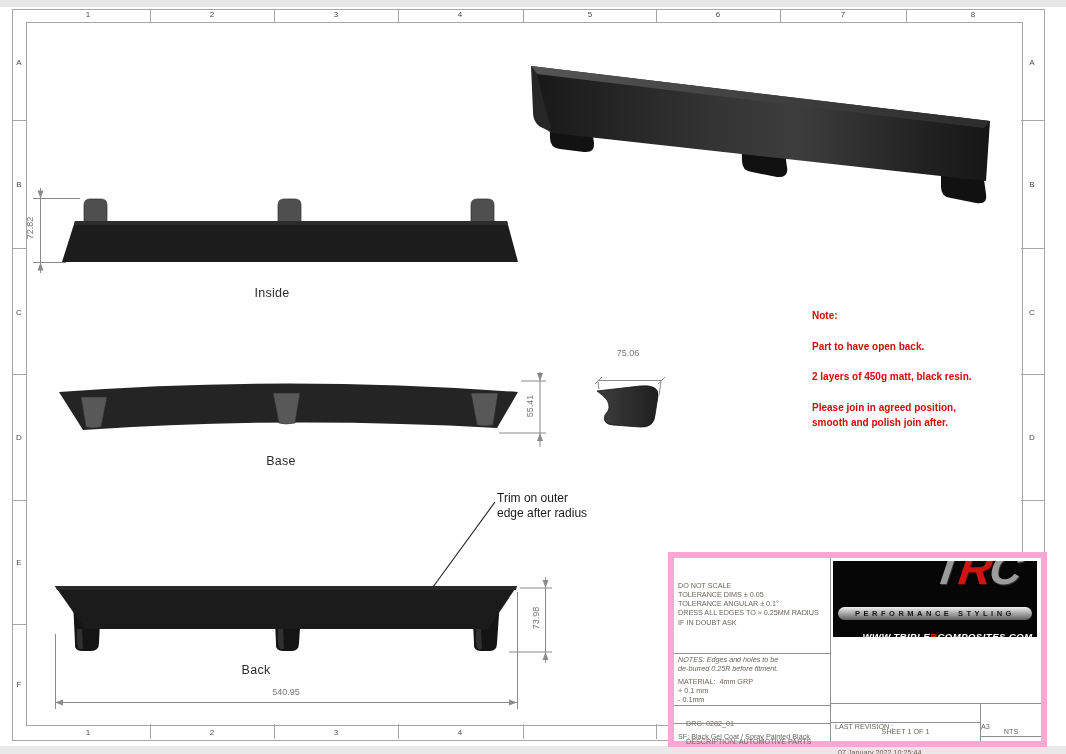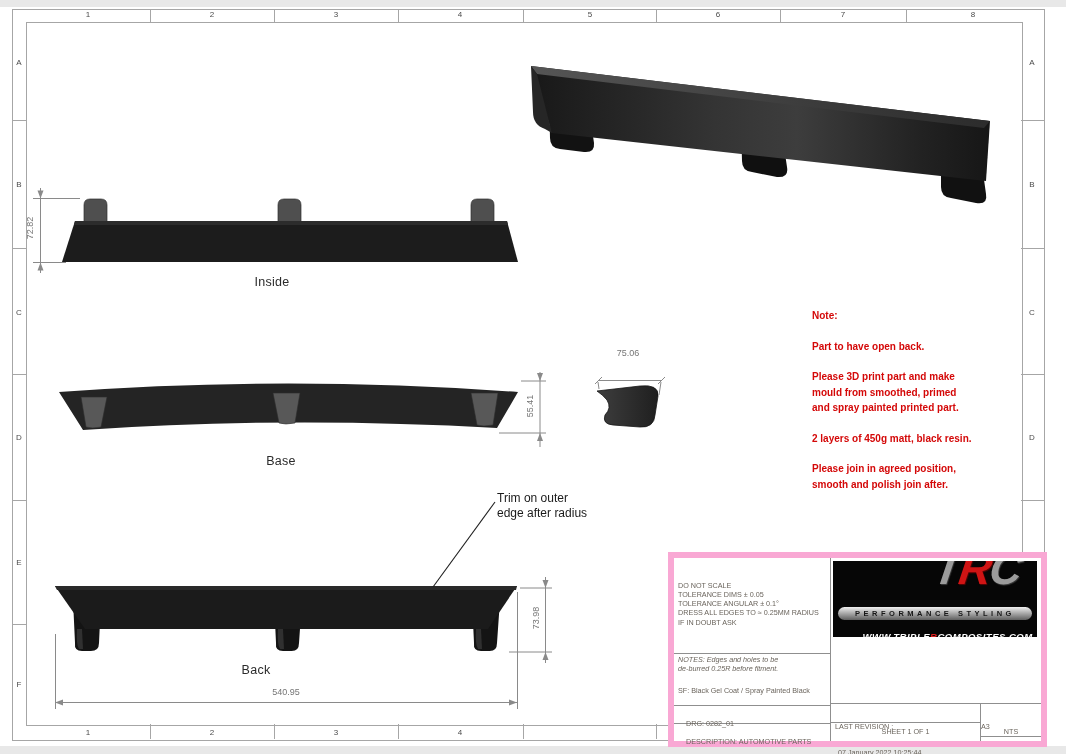--- a/index.html
+++ b/index.html
@@ -200,49 +200,49 @@
     <path class="dimarrow" d="M517,702.5 L509,699.5 L509,705.5 Z"></path>
   </g>
 </svg>
 
 <div class="dimtext rot" style="left:2px;top:223px;width:56px;">72.82</div>
 <div class="dimtext rot" style="left:502px;top:401px;width:56px;">55.41</div>
 <div class="dimtext" style="left:593px;top:348px;width:70px;">75.06</div>
 <div class="dimtext rot" style="left:508px;top:613px;width:56px;">73.98</div>
 <div class="dimtext" style="left:246px;top:687px;width:80px;">540.95</div>
 
-<div class="viewlabel" style="left:222px;top:275px;">Inside</div>
+<div class="viewlabel" style="left:222px;top:286px;">Inside</div>
 <div class="viewlabel" style="left:231px;top:454px;">Base</div>
 <div class="viewlabel" style="left:206px;top:663px;">Back</div>
 
 <div class="annotation" style="left:497px;top:491px;">Trim on outer
 edge after radius</div>
 
 <div class="notes">
   <p>Note:</p>
   <p>Part to have open back.</p>
-  <p>Please 3D print part and make
-mould from smoothed, primed
-and spray painted printed part.</p>
   <p>2 layers of 450g matt, black resin.</p>
   <p>Please join in agreed position,
 smooth and polish join after.</p>
 </div>
 
 <div class="tb">
   <div class="tbcell bR bB" style="left:0;top:0;width:157px;height:96px;padding:4px 4px;">
     <div style="white-space:pre;">DO NOT SCALE
 TOLERANCE DIMS ± 0.05
 TOLERANCE ANGULAR ± 0.1°
 DRESS ALL EDGES TO ≈ 0.25MM RADIUS
 IF IN DOUBT ASK</div>
     <div style="white-space:pre;margin-top:9px;font-style:italic;">NOTES: Edges and holes to be
 de-burred 0.25R before fitment.</div>
   </div>
   <div class="tbcell bR bB" style="left:0;top:96px;width:157px;height:52px;padding:4px 4px;">
+    <div style="white-space:pre;">MATERIAL:  4mm GRP
++ 0.1 mm
+- 0.1mm</div>
     <div style="white-space:pre;margin-top:9px;">SF: Black Gel Coat / Spray Painted Black</div>
   </div>
   <div class="tbcell bR bB" style="left:0;top:148px;width:157px;height:18px;padding:4px 4px;">
     <span>DRG: 0282_01</span>
   </div>
   <div class="tbcell bR" style="left:0;top:166px;width:157px;height:17px;padding:4px 4px;">
     <span>DESCRIPTION: AUTOMOTIVE PARTS</span>
   </div>
 
   <div class="tbcell bB" style="left:157px;top:0;width:210px;height:146px;">

